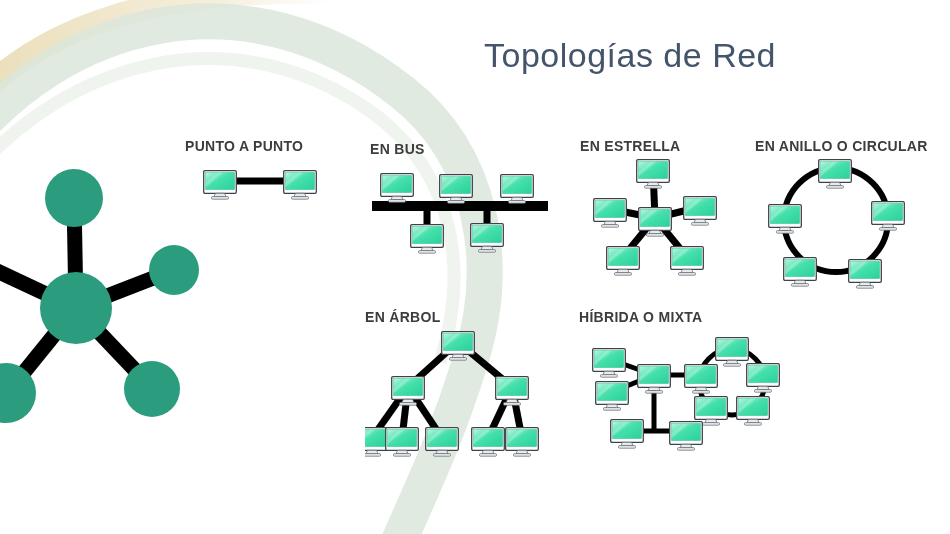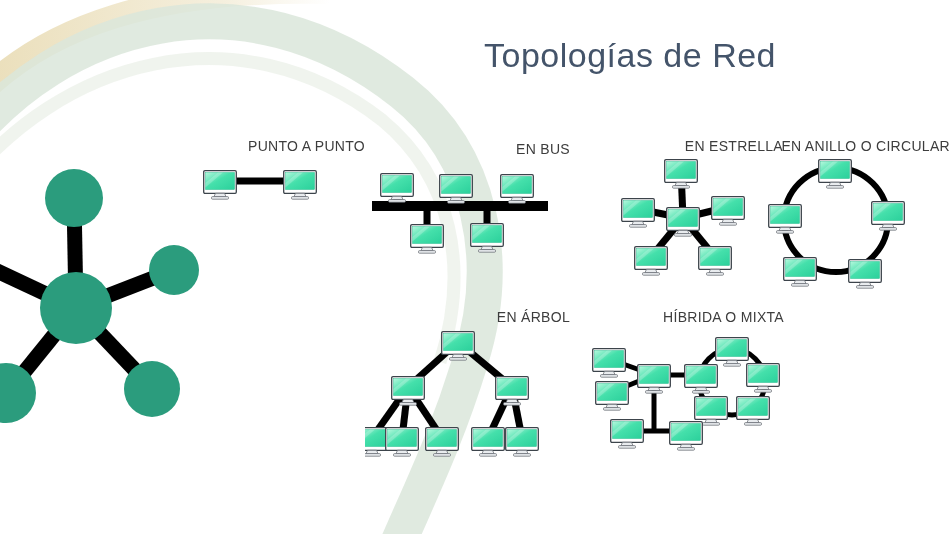--- a/index.html
+++ b/index.html
@@ -3,26 +3,26 @@
 <meta charset="utf-8">
 <style>
   html,body{margin:0;padding:0;background:#ffffff;}
   .slide{position:relative;width:950px;height:534px;background:#ffffff;overflow:hidden;
          font-family:"Liberation Sans", sans-serif;}
   .bg-svg{position:absolute;left:0;top:0;width:950px;height:534px;z-index:0;}
   .hub-svg{position:absolute;left:0;top:160px;width:220px;height:300px;z-index:1;}
   .title{position:absolute;left:430px;top:36px;width:400px;text-align:center;
          font-size:34px;font-weight:400;color:#44546a;letter-spacing:0.5px;z-index:2;}
   .card{position:absolute;z-index:2;}
-  .t-label{position:absolute;left:0;right:0;top:6px;text-align:right;
-           font-size:14px;color:#3d3d3d;letter-spacing:0.3px;white-space:nowrap;}
+  .t-label{position:absolute;left:0;right:0;top:6px;text-align:left;
+           font-size:14px;color:#3d3d3d;letter-spacing:0.3px;white-space:nowrap;font-weight:bold;}
   .t-svg{position:absolute;left:0;top:0;width:100%;height:100%;}
   .card-punto  {left:185px;top:132px;width:180px;height:165px;}
   .card-bus    {left:370px;top:135px;width:200px;height:165px;}
-  .card-estrella{left:608px;top:132px;width:175px;height:165px;}
+  .card-estrella{left:580px;top:132px;width:175px;height:165px;}
   .card-anillo {left:755px;top:132px;width:195px;height:168px;}
   .card-malla  {left:185px;top:303px;width:180px;height:180px;}
   .card-arbol  {left:365px;top:303px;width:205px;height:180px;}
   .card-hibrida{left:579px;top:303px;width:205px;height:180px;}
   .card-doble  {left:755px;top:303px;width:195px;height:180px;}
   .defs-holder{position:absolute;width:0;height:0;overflow:hidden;}
   line,circle.ring{stroke:#000;}
 </style>
 </head>
 <body>

